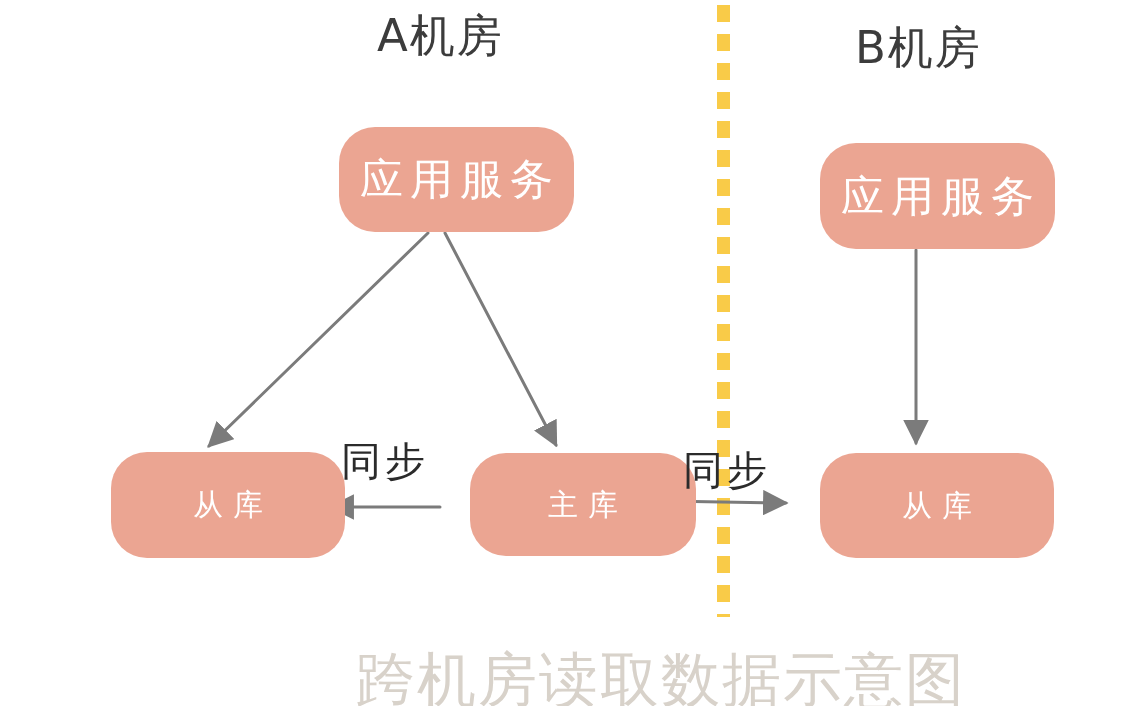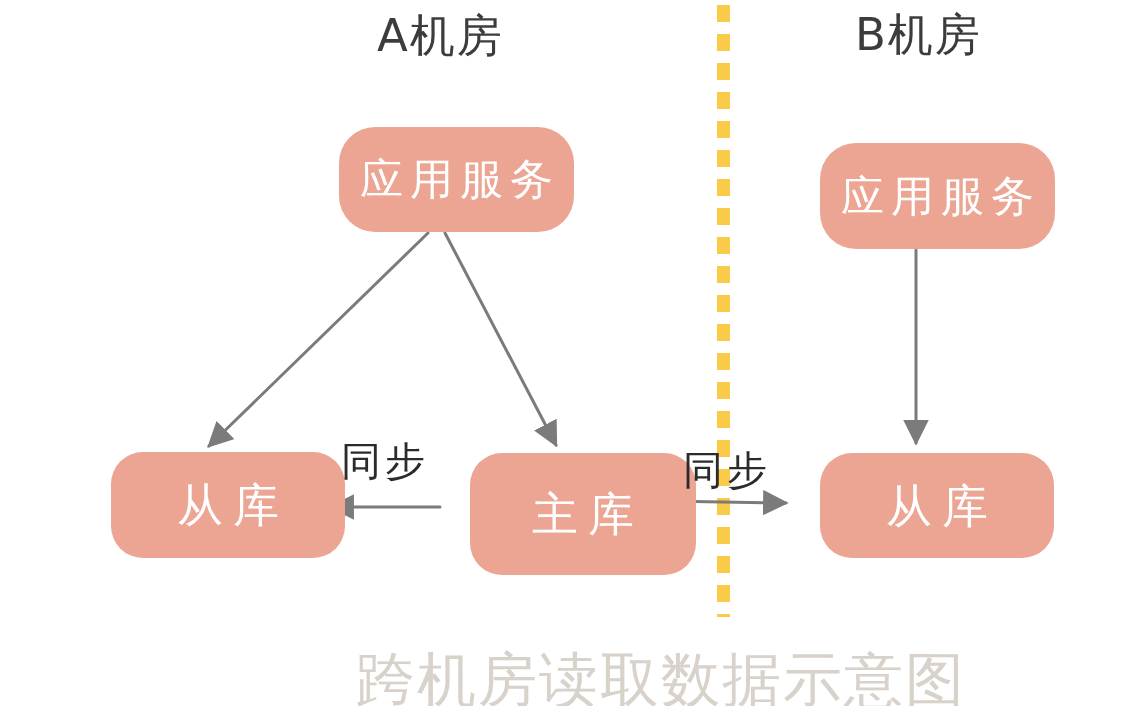--- a/index.html
+++ b/index.html
@@ -22,21 +22,21 @@
   }
   .zone-label{
     position:absolute;
     color:var(--zone-text);
     font-size:45px;
     line-height:1;
     letter-spacing:2px;
     white-space:nowrap;
   }
   .zone-label.a{left:365px;top:13px;margin-left:12px;}
-  .zone-label.b{left:855px;top:12px;}
+  .zone-label.b{left:855px;top:25px;}
   .divider{
     position:absolute;
     left:717px;top:5px;
     width:13px;height:612px;
     background:repeating-linear-gradient(
       to bottom,
       var(--divider) 0px,
       var(--divider) 17px,
       transparent 17px,
       transparent 29px);
@@ -47,25 +47,25 @@
     position:absolute;
     background:var(--node-fill);
     border-radius:36px;
     color:var(--node-text);
     display:flex;align-items:center;justify-content:center;
     white-space:nowrap;
     line-height:1;
     margin-left:28px;
   }
   .node.app{font-size:43px;letter-spacing:7px;text-indent:7px;}
-  .node.db{font-size:46px;letter-spacing:10px;text-indent:10px;border-radius:32px;}
+  .node.db{font-size:30px;letter-spacing:10px;text-indent:10px;}
   .node.app-a{left:311px;top:127px;width:235px;height:105px;}
   .node.app-b{left:792px;top:143px;width:235px;height:106px;}
   .node.slave-a{left:83px;top:452px;width:234px;height:106px;}
-  .node.master{left:442px;top:453px;width:226px;height:122px;}
+  .node.master{left:442px;top:453px;width:226px;height:103px;}
   .node.slave-b{left:792px;top:453px;width:234px;height:105px;}
   .sync-label{
     position:absolute;
     color:var(--sync-text);
     font-size:40px;
     line-height:1;
     letter-spacing:4px;
     white-space:nowrap;
     text-align:right;
   }

